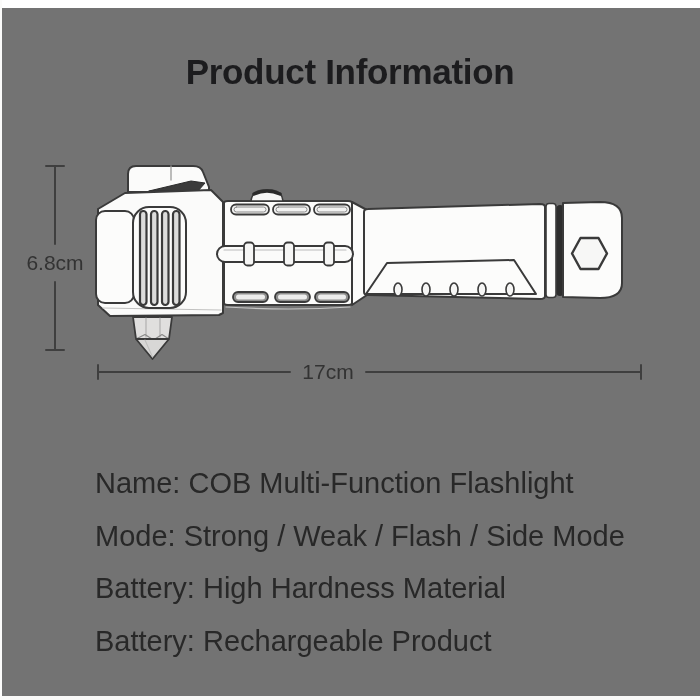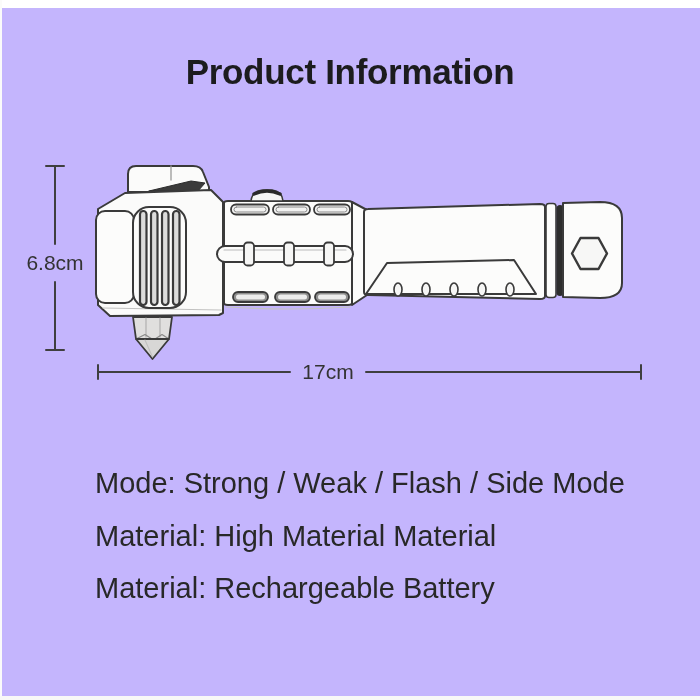--- a/index.html
+++ b/index.html
@@ -1,19 +1,19 @@
 <!DOCTYPE html>
 <html><head>
 <meta charset="utf-8">
 <style>
   html,body{margin:0;padding:0;}
   body{width:700px;height:700px;overflow:hidden;background:#ffffff;}
   .canvas{
     position:relative;width:700px;height:700px;
-    background:#c4b5fd;
+    background:#737373;
     font-family:"Liberation Sans", sans-serif;
   }
   .strip-top{position:absolute;top:0;left:0;width:700px;height:8px;background:#ffffff;}
   .strip-left{position:absolute;top:0;left:0;width:2px;height:700px;background:#fbfbfa;}
   .strip-bottom{position:absolute;bottom:0;left:0;width:700px;height:4px;background:#f8f8f7;}
   .page-title{
     position:absolute;top:52px;left:0;width:700px;
     text-align:center;
     font-size:35px;font-weight:700;color:#1c1c1e;letter-spacing:-0.3px;
   }
@@ -144,17 +144,18 @@
     <g stroke="#3f3f3f" stroke-width="2" stroke-linecap="round">
       <line x1="98" y1="365" x2="98" y2="379"></line>
       <line x1="98" y1="372" x2="290" y2="372"></line>
       <line x1="366" y1="372" x2="641" y2="372"></line>
       <line x1="641" y1="365" x2="641" y2="379"></line>
     </g>
     <text x="328" y="379" text-anchor="middle" font-size="21">17cm</text>
   </svg>
 
   <div class="specs">
+    <div>Name: COB Multi-Function Flashlight</div>
     <div>Mode: Strong / Weak / Flash / Side Mode</div>
-    <div>Material: High Material Material</div>
-    <div>Material: Rechargeable Battery</div>
+    <div>Battery: High Hardness Material</div>
+    <div>Battery: Rechargeable Product</div>
   </div>
 </div>
 
 </body></html>

